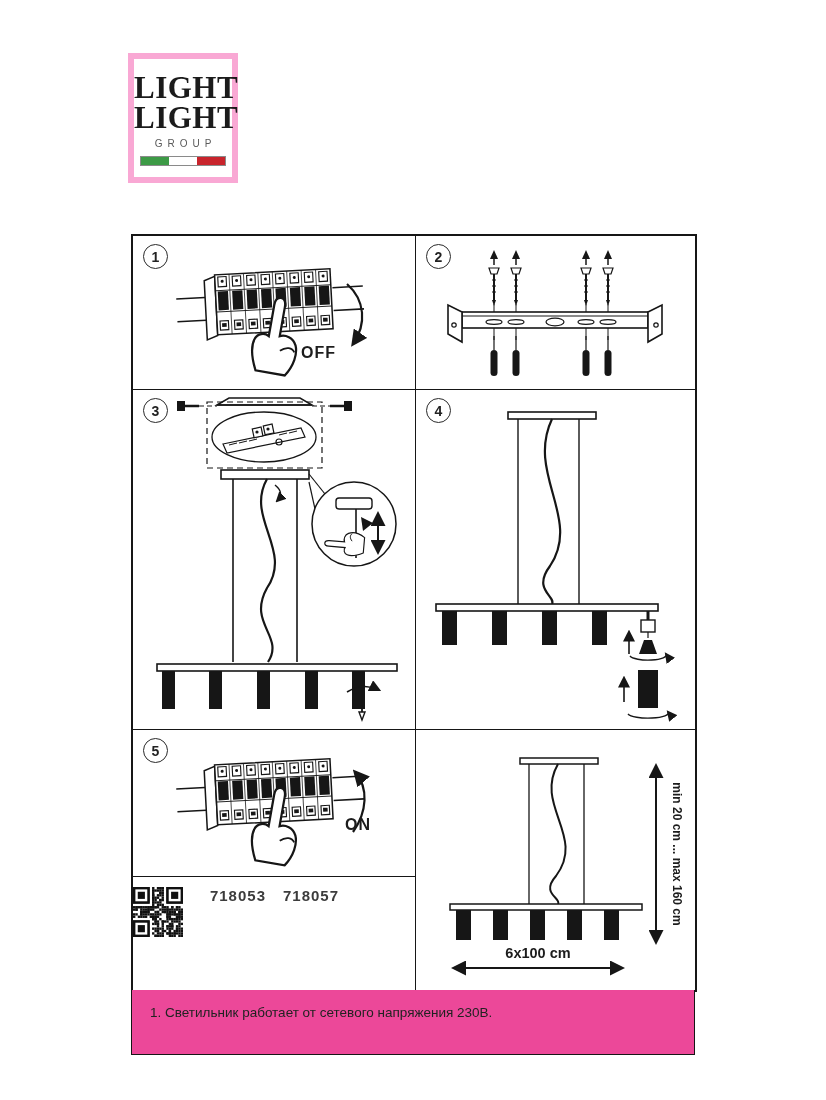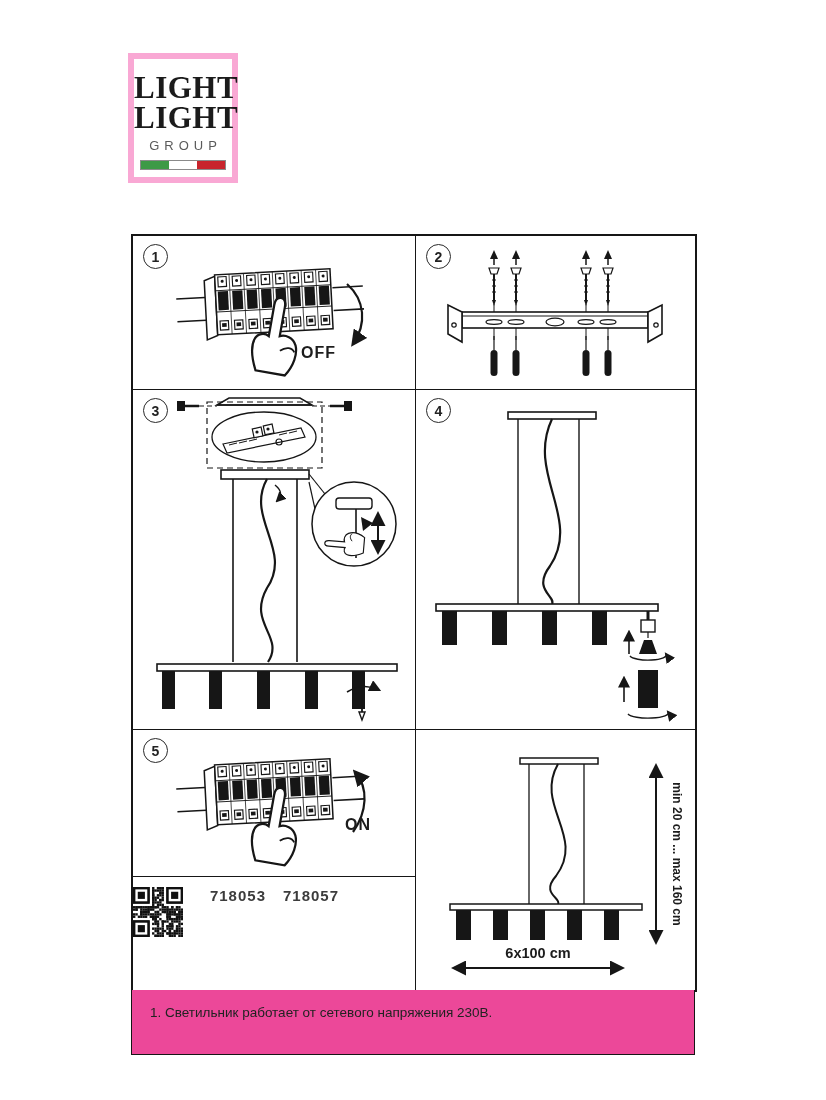--- a/index.html
+++ b/index.html
@@ -3,21 +3,21 @@
 <meta charset="utf-8">
 <style>
   html,body{margin:0;padding:0;background:#fff;}
   .page{position:relative;width:826px;height:1100px;background:#ffffff;overflow:hidden;
         font-family:"Liberation Sans",sans-serif;color:#1c1c1c;}
   
   .logo{position:absolute;left:128px;top:53px;width:110px;height:130px;border:6px solid #f9a8d4;
         background:#fff;text-align:center;box-sizing:border-box;padding-top:14px;}
   .logo-word{font-family:"Liberation Serif",serif;font-weight:bold;font-size:31px;line-height:30px;
         color:#1b1b1b;letter-spacing:0.5px;}
-  .logo-group{font-size:13px;letter-spacing:5px;color:#5a5a5a;margin-top:5px;text-indent:5px;}
+  .logo-group{font-size:10px;letter-spacing:5px;color:#5a5a5a;margin-top:5px;text-indent:5px;}
   .logo-flag{display:flex;width:84px;height:8px;margin:7px auto 0 auto;border:1px solid #8a8a8a;}
   .logo-flag span{flex:1;}
   
   .header{position:absolute;right:129px;top:48px;text-align:right;}
   .hdr-line{font-size:22px;font-weight:bold;line-height:29px;color:#252525;letter-spacing:0.5px;}
   .hdr-title{margin-top:26px;}
   .hdr-title .hdr-line{letter-spacing:1.5px;}
   
   .grid{position:absolute;left:131px;top:234px;width:562px;height:754px;border:2px solid #161616;
         box-sizing:content-box;background:#fff;}

